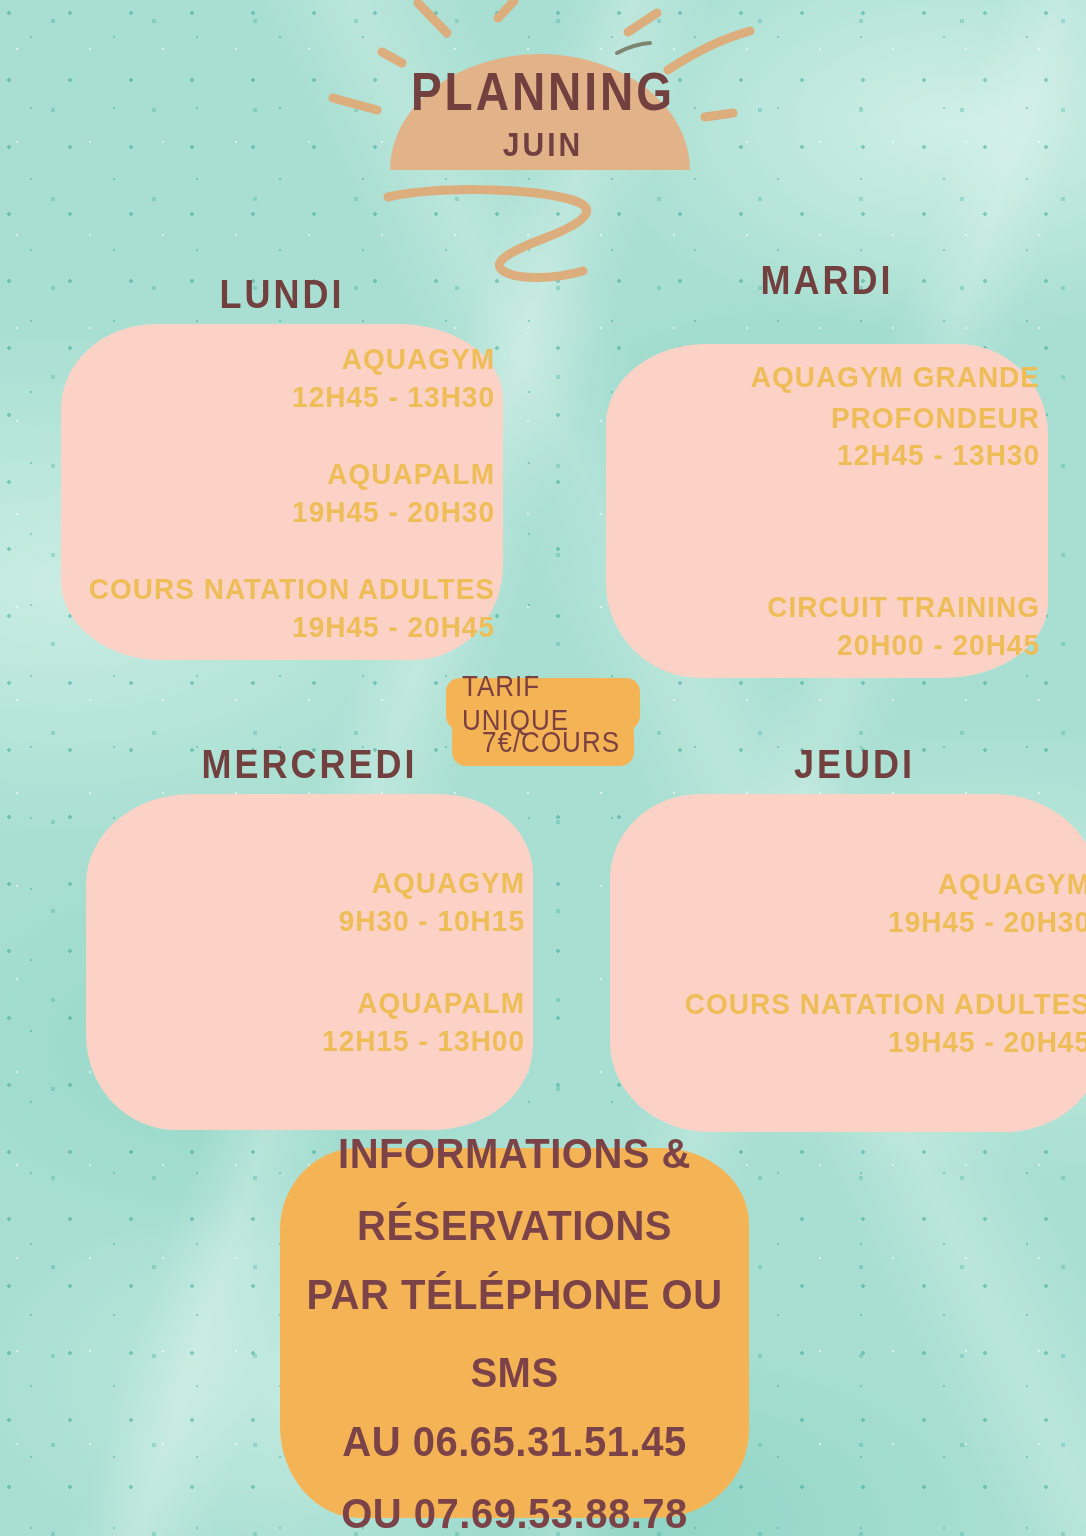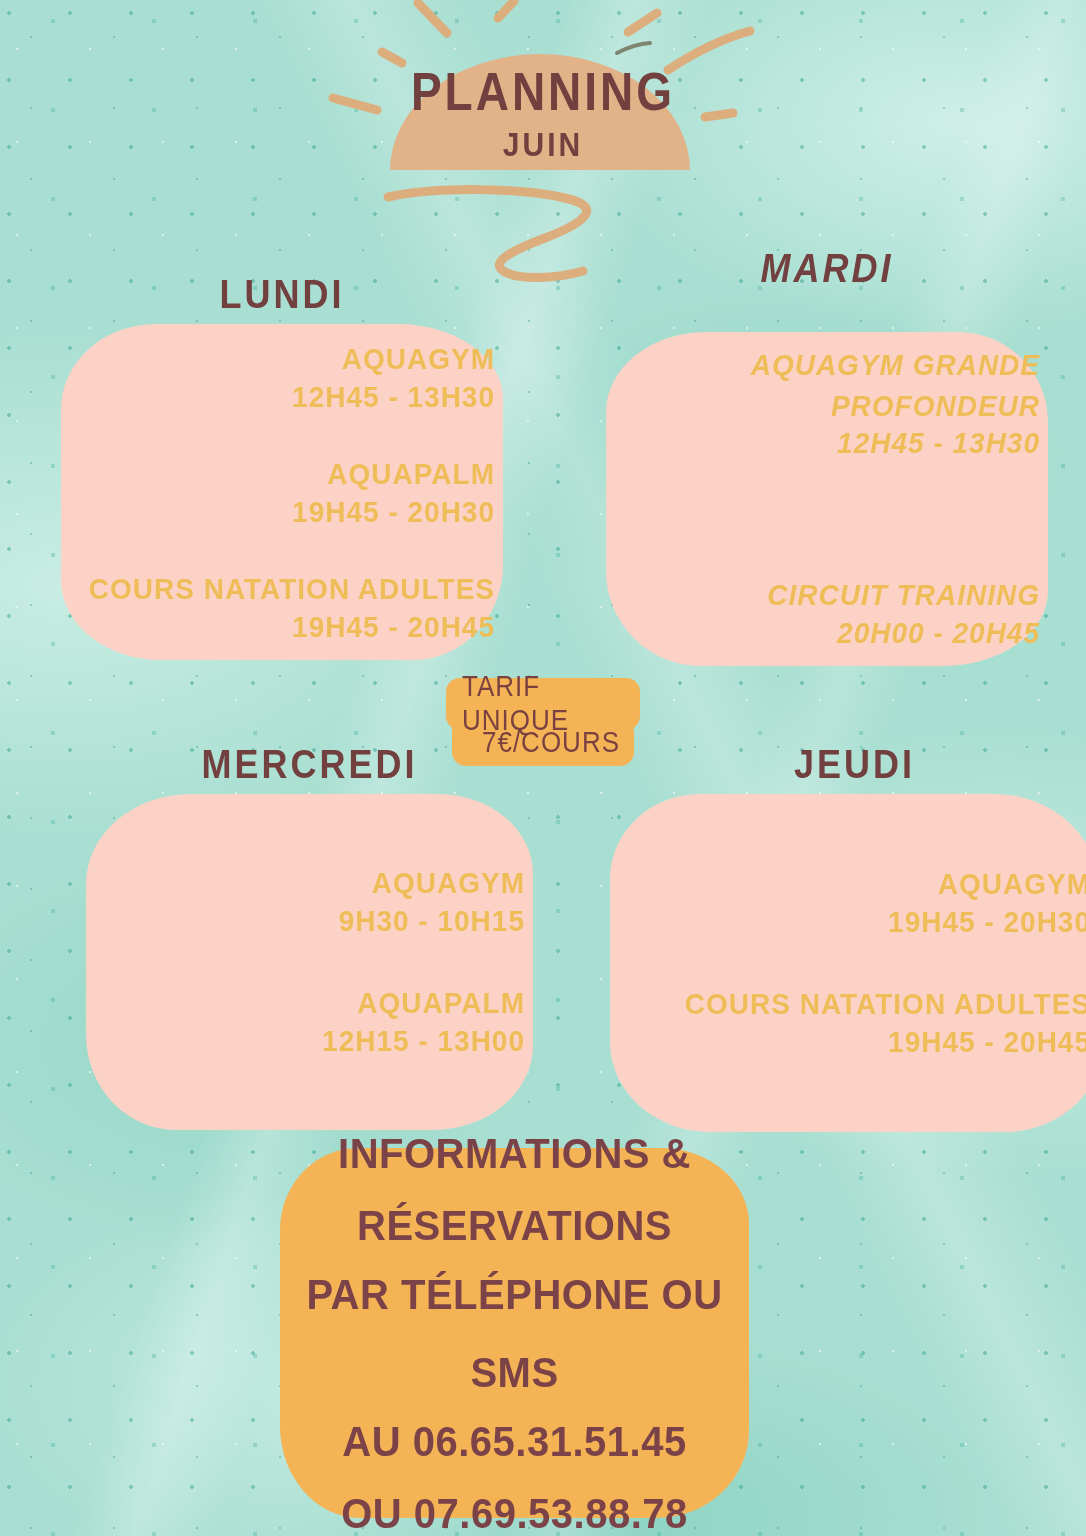--- a/index.html
+++ b/index.html
@@ -132,21 +132,21 @@
         <div class="act-name">AQUAPALM</div>
         <div class="act-time">19H45 - 20H30</div>
       </div>
       <div class="activity">
         <div class="act-name">COURS NATATION ADULTES</div>
         <div class="act-time">19H45 - 20H45</div>
       </div>
     </div>
   </div>
 
-  <div class="day" style="left:606px;top:248px;width:442px;font-style:italic;">
+  <div class="day" style="left:606px;top:260px;width:442px;">
     <div class="day-header">MARDI</div>
     <div class="card three card-mardi">
       <div class="activity">
         <div class="act-name">AQUAGYM GRANDE PROFONDEUR</div>
         <div class="act-time">12H45 - 13H30</div>
       </div>
       <div class="activity">
         <div class="act-name">CIRCUIT TRAINING</div>
         <div class="act-time">20H00 - 20H45</div>
       </div>

